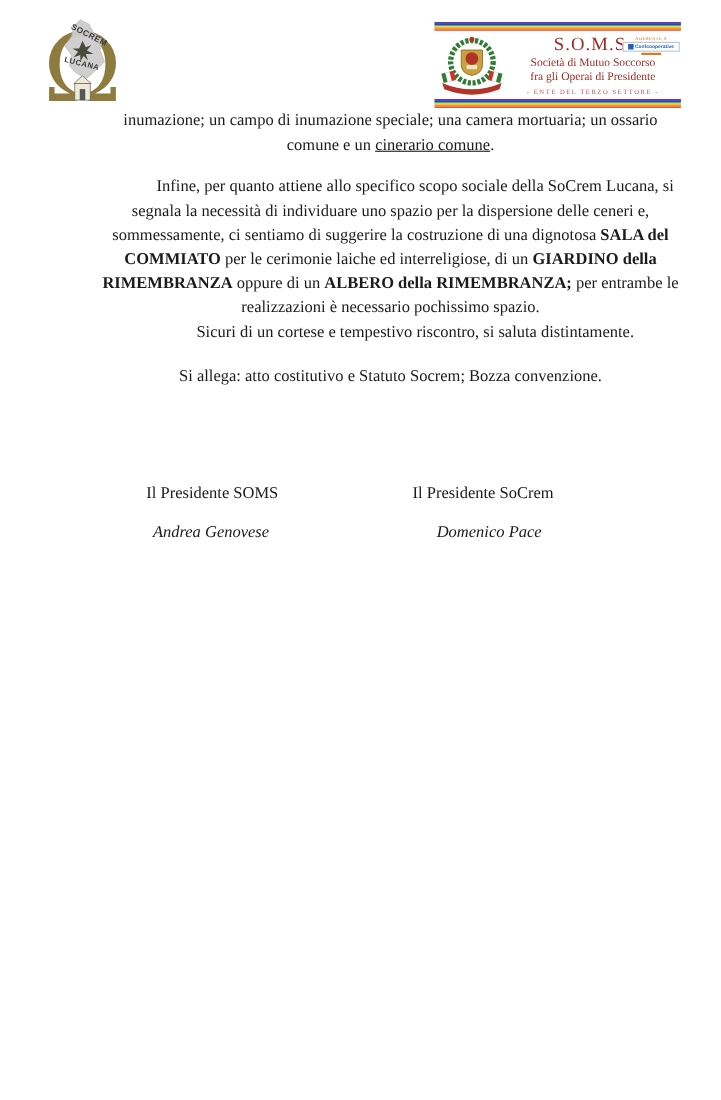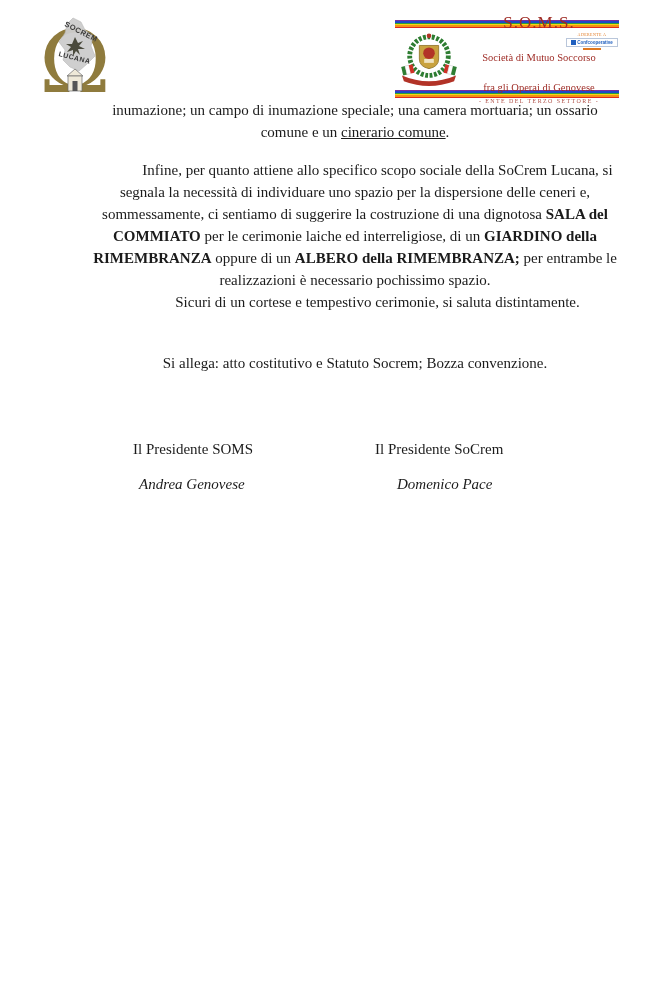--- a/index.html
+++ b/index.html
@@ -10,37 +10,37 @@
   .left-logo{position:absolute;left:34px;top:13px;width:82px;height:90px;}
 
   
   .right-logo{position:absolute;left:395px;top:20px;width:224px;}
   .rainbow{display:flex;flex-direction:column;height:8px;width:100%;}
   .rainbow i{flex:1;}
   .soms-content{position:relative;display:flex;align-items:center;height:60px;background:#fff;padding:1px 2px;}
   .crest{width:64px;height:56px;flex:0 0 auto;}
   .soms-text{flex:1;text-align:center;color:#9e2b25;line-height:1.1;}
   .soms-acronym{font-size:17px;letter-spacing:1px;}
-  .soms-line{font-size:10.5px;margin-top:19px;}
+  .soms-line{font-size:10.5px;margin-top:2px;}
   .soms-ente{font-size:6px;letter-spacing:1.4px;color:#b0524a;margin-top:4px;}
   .badge{position:absolute;right:1px;top:4px;width:52px;text-align:center;}
   .badge-top{font-size:4px;color:#e07820;letter-spacing:.4px;}
   .badge-box{margin-top:1px;display:flex;align-items:center;justify-content:center;gap:1px;
              background:#fff;border:0.5px solid #b9c6da;padding:1px 2px;}
   .badge-ico{display:inline-block;width:5px;height:5px;background:#1f5fbf;}
   .badge-name{font-size:4.5px;color:#1f5fbf;font-weight:bold;
               font-family:"Liberation Sans","DejaVu Sans",sans-serif;}
   .badge-sub{margin:1px auto 0;width:18px;height:2px;background:#e07820;}
 
   
   .body-text{position:absolute;left:88px;top:99px;width:534px;text-align:center;}
   .para{margin:0;font-size:15px;line-height:22px;}
   .para.indent{text-indent:45px;}
   .body-text p:nth-child(2){margin-top:16px;}
-  .body-text p:nth-child(4){margin-top:39px;}
+  .body-text p:nth-child(4){margin-top:18px;}
   .b{font-weight:bold;}
   .u{text-decoration:underline;}
 
   
   .sigs{position:absolute;left:88px;top:438px;width:534px;height:80px;}
   .sig{position:absolute;top:0;}
   .sig-left{left:45px;}
   .sig-right{left:287px;}
   .sig-title{font-size:15px;line-height:22px;}
   .sig-name{margin-top:13px;font-style:italic;font-size:15px;line-height:22px;padding-left:6px;}
@@ -90,21 +90,21 @@
           <rect x="48" y="36" width="4" height="9" fill="#cf3227"></rect>
           <rect x="52" y="36" width="4" height="9" fill="#ffffff" stroke="#bbb" stroke-width="0.4"></rect>
           <rect x="56" y="36" width="4" height="9" fill="#2e7d32"></rect>
         </g>
         <path d="M4 46 Q32 58 60 46 L58 52 Q32 62 6 52 z" fill="#b23327"></path>
       </svg>
 
       <div class="soms-text">
         <div class="soms-acronym">S.O.M.S.</div>
         <div class="soms-line">Società di Mutuo Soccorso</div>
-        <div class="soms-line">fra gli Operai di Genovese</div>
+        <div class="soms-line">fra gli Operai di Presidente</div>
         <div class="soms-ente">- ENTE DEL TERZO SETTORE -</div>
       </div>
 
       <div class="badge">
         <div class="badge-top">ADERENTE A</div>
         <div class="badge-box">
           <span class="badge-ico"></span>
           <span class="badge-name">Confcooperative</span>
         </div>
         <div class="badge-sub"></div>
@@ -117,21 +117,21 @@
         <i style="background: rgb(47, 160, 55);"></i>
         <i style="background: rgb(245, 212, 21);"></i>
         <i style="background: rgb(245, 145, 21);"></i>
         <i style="background: rgb(224, 42, 32);"></i>
       </div>
   </div>
 
   <div class="body-text" id="letter-body">
       <p class="para"><span>inumazione; un campo di inumazione speciale; una camera mortuaria; un ossario comune e un </span><span class="u">cinerario comune</span><span>.</span></p>
       <p class="para indent"><span>Infine, per quanto attiene allo specifico scopo sociale della SoCrem Lucana,  si segnala la necessità di individuare uno spazio per la dispersione delle ceneri e, sommessamente, ci sentiamo di suggerire la costruzione di una dignotosa </span><span class="b">SALA del COMMIATO</span><span> per le cerimonie laiche ed interreligiose, di un </span><span class="b">GIARDINO della RIMEMBRANZA</span><span> oppure di un </span><span class="b">ALBERO della RIMEMBRANZA;</span><span> per entrambe le realizzazioni è necessario pochissimo spazio.</span></p>
-      <p class="para indent"><span>Sicuri di un cortese e tempestivo cerimonie, si saluta distintamente.</span></p>
+      <p class="para indent"><span>Sicuri di un cortese e tempestivo riscontro, si saluta distintamente.</span></p>
       <p class="para"><span>Si allega: atto costitutivo e Statuto Socrem; Bozza convenzione.</span></p>
     </div>
 
   <div class="sigs">
     <div class="sig sig-left">
       <div class="sig-title">Il Presidente SOMS</div>
       <div class="sig-name">Andrea Genovese</div>
     </div>
     <div class="sig sig-right">
       <div class="sig-title">Il Presidente SoCrem</div>

